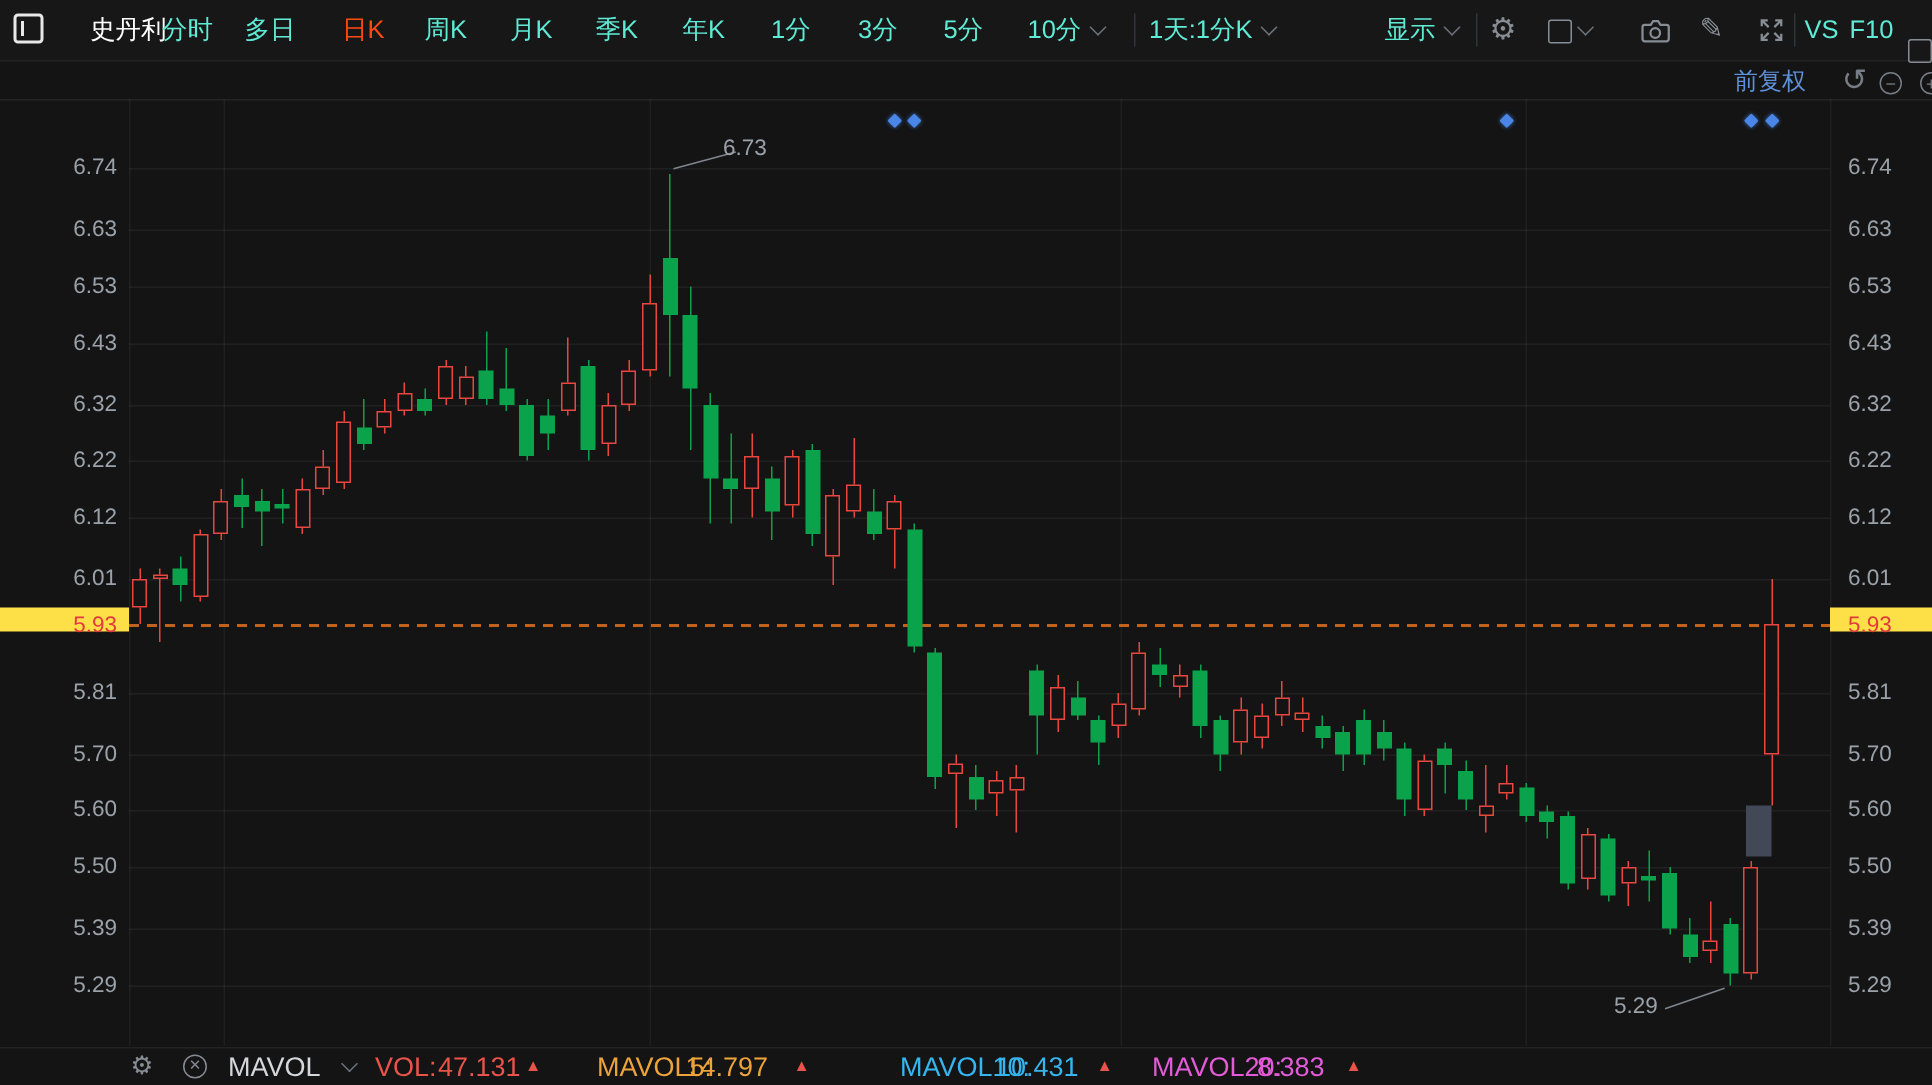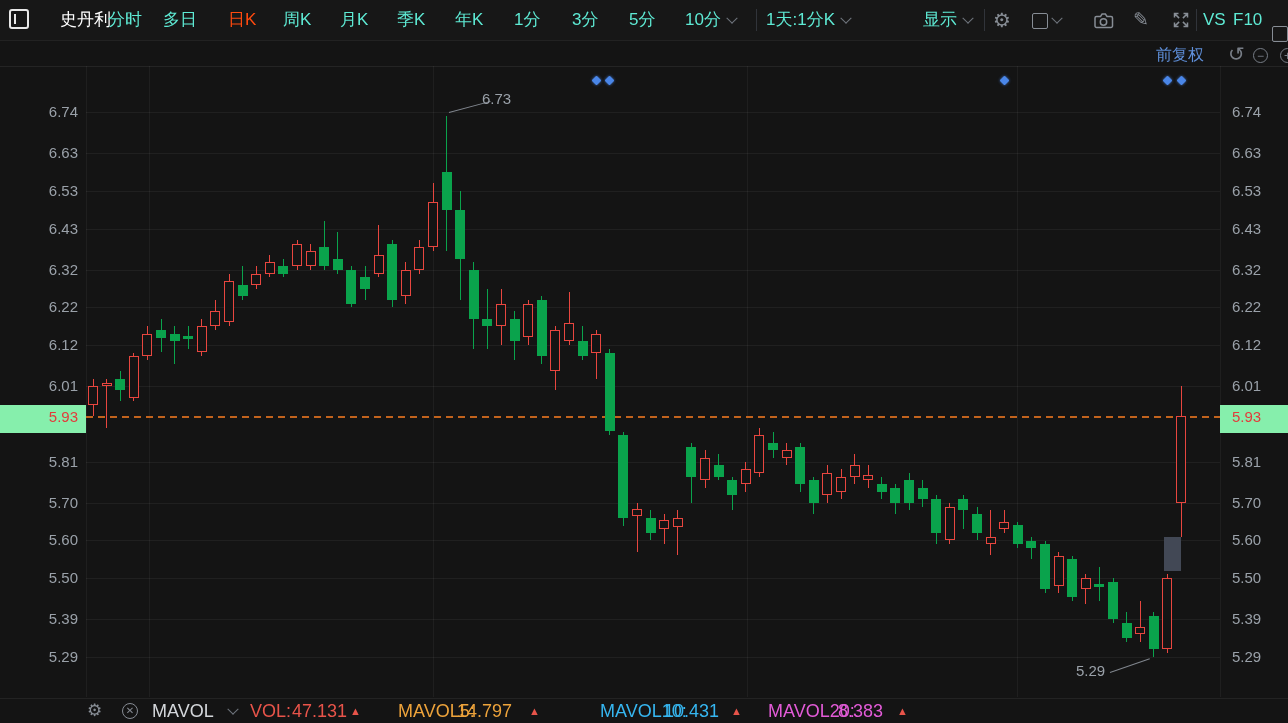--- a/index.html
+++ b/index.html
@@ -23,21 +23,21 @@
         font-size:12px;line-height:14px;text-align:center;box-sizing:border-box;}
   
   #adjust{position:absolute;left:1156px;top:44px;font-size:16px;color:#5f8fd9;line-height:22px;}
   
   .hline{position:absolute;height:1px;background:rgba(255,255,255,0.07);}
   .gline{position:absolute;left:86px;width:1134px;height:1px;background:rgba(255,255,255,0.055);}
   .vline{position:absolute;top:66px;height:631px;width:1px;background:rgba(255,255,255,0.05);}
   .tick{position:absolute;height:18px;line-height:18px;font-size:15px;color:#9aa1a9;}
   .tickL{left:0;width:78px;text-align:right;}
   .tickR{left:1232px;text-align:left;}
-  .band{position:absolute;height:28px;background:#86efac;line-height:24px;font-size:15px;color:#e23b3b;}
+  .band{position:absolute;height:16px;background:#fde047;line-height:24px;font-size:15px;color:#e23b3b;}
   #lastline{position:absolute;left:86px;top:416px;width:1134px;height:2px;
     background:repeating-linear-gradient(90deg,#c2631d 0 7px,transparent 7px 12px);}
   .anno{position:absolute;font-size:15px;color:#9aa1a9;height:16px;line-height:16px;}
   .annoline{position:absolute;height:1px;background:#80868e;transform-origin:left center;}
   .diamond{position:absolute;width:7px;height:7px;background:#4a86e8;transform:rotate(45deg);border-radius:1px;box-shadow:0 0 3px rgba(74,134,232,.8);}
   #graybox{position:absolute;left:1164px;top:537px;width:17px;height:34px;background:#424855;}
   
   #botbar{position:absolute;left:0;top:698px;width:1288px;height:25px;background:#141414;border-top:1px solid #232323;}
   .bb{position:absolute;top:0;height:25px;line-height:24px;font-size:18px;white-space:nowrap;}
   .tri{font-size:11px;}

